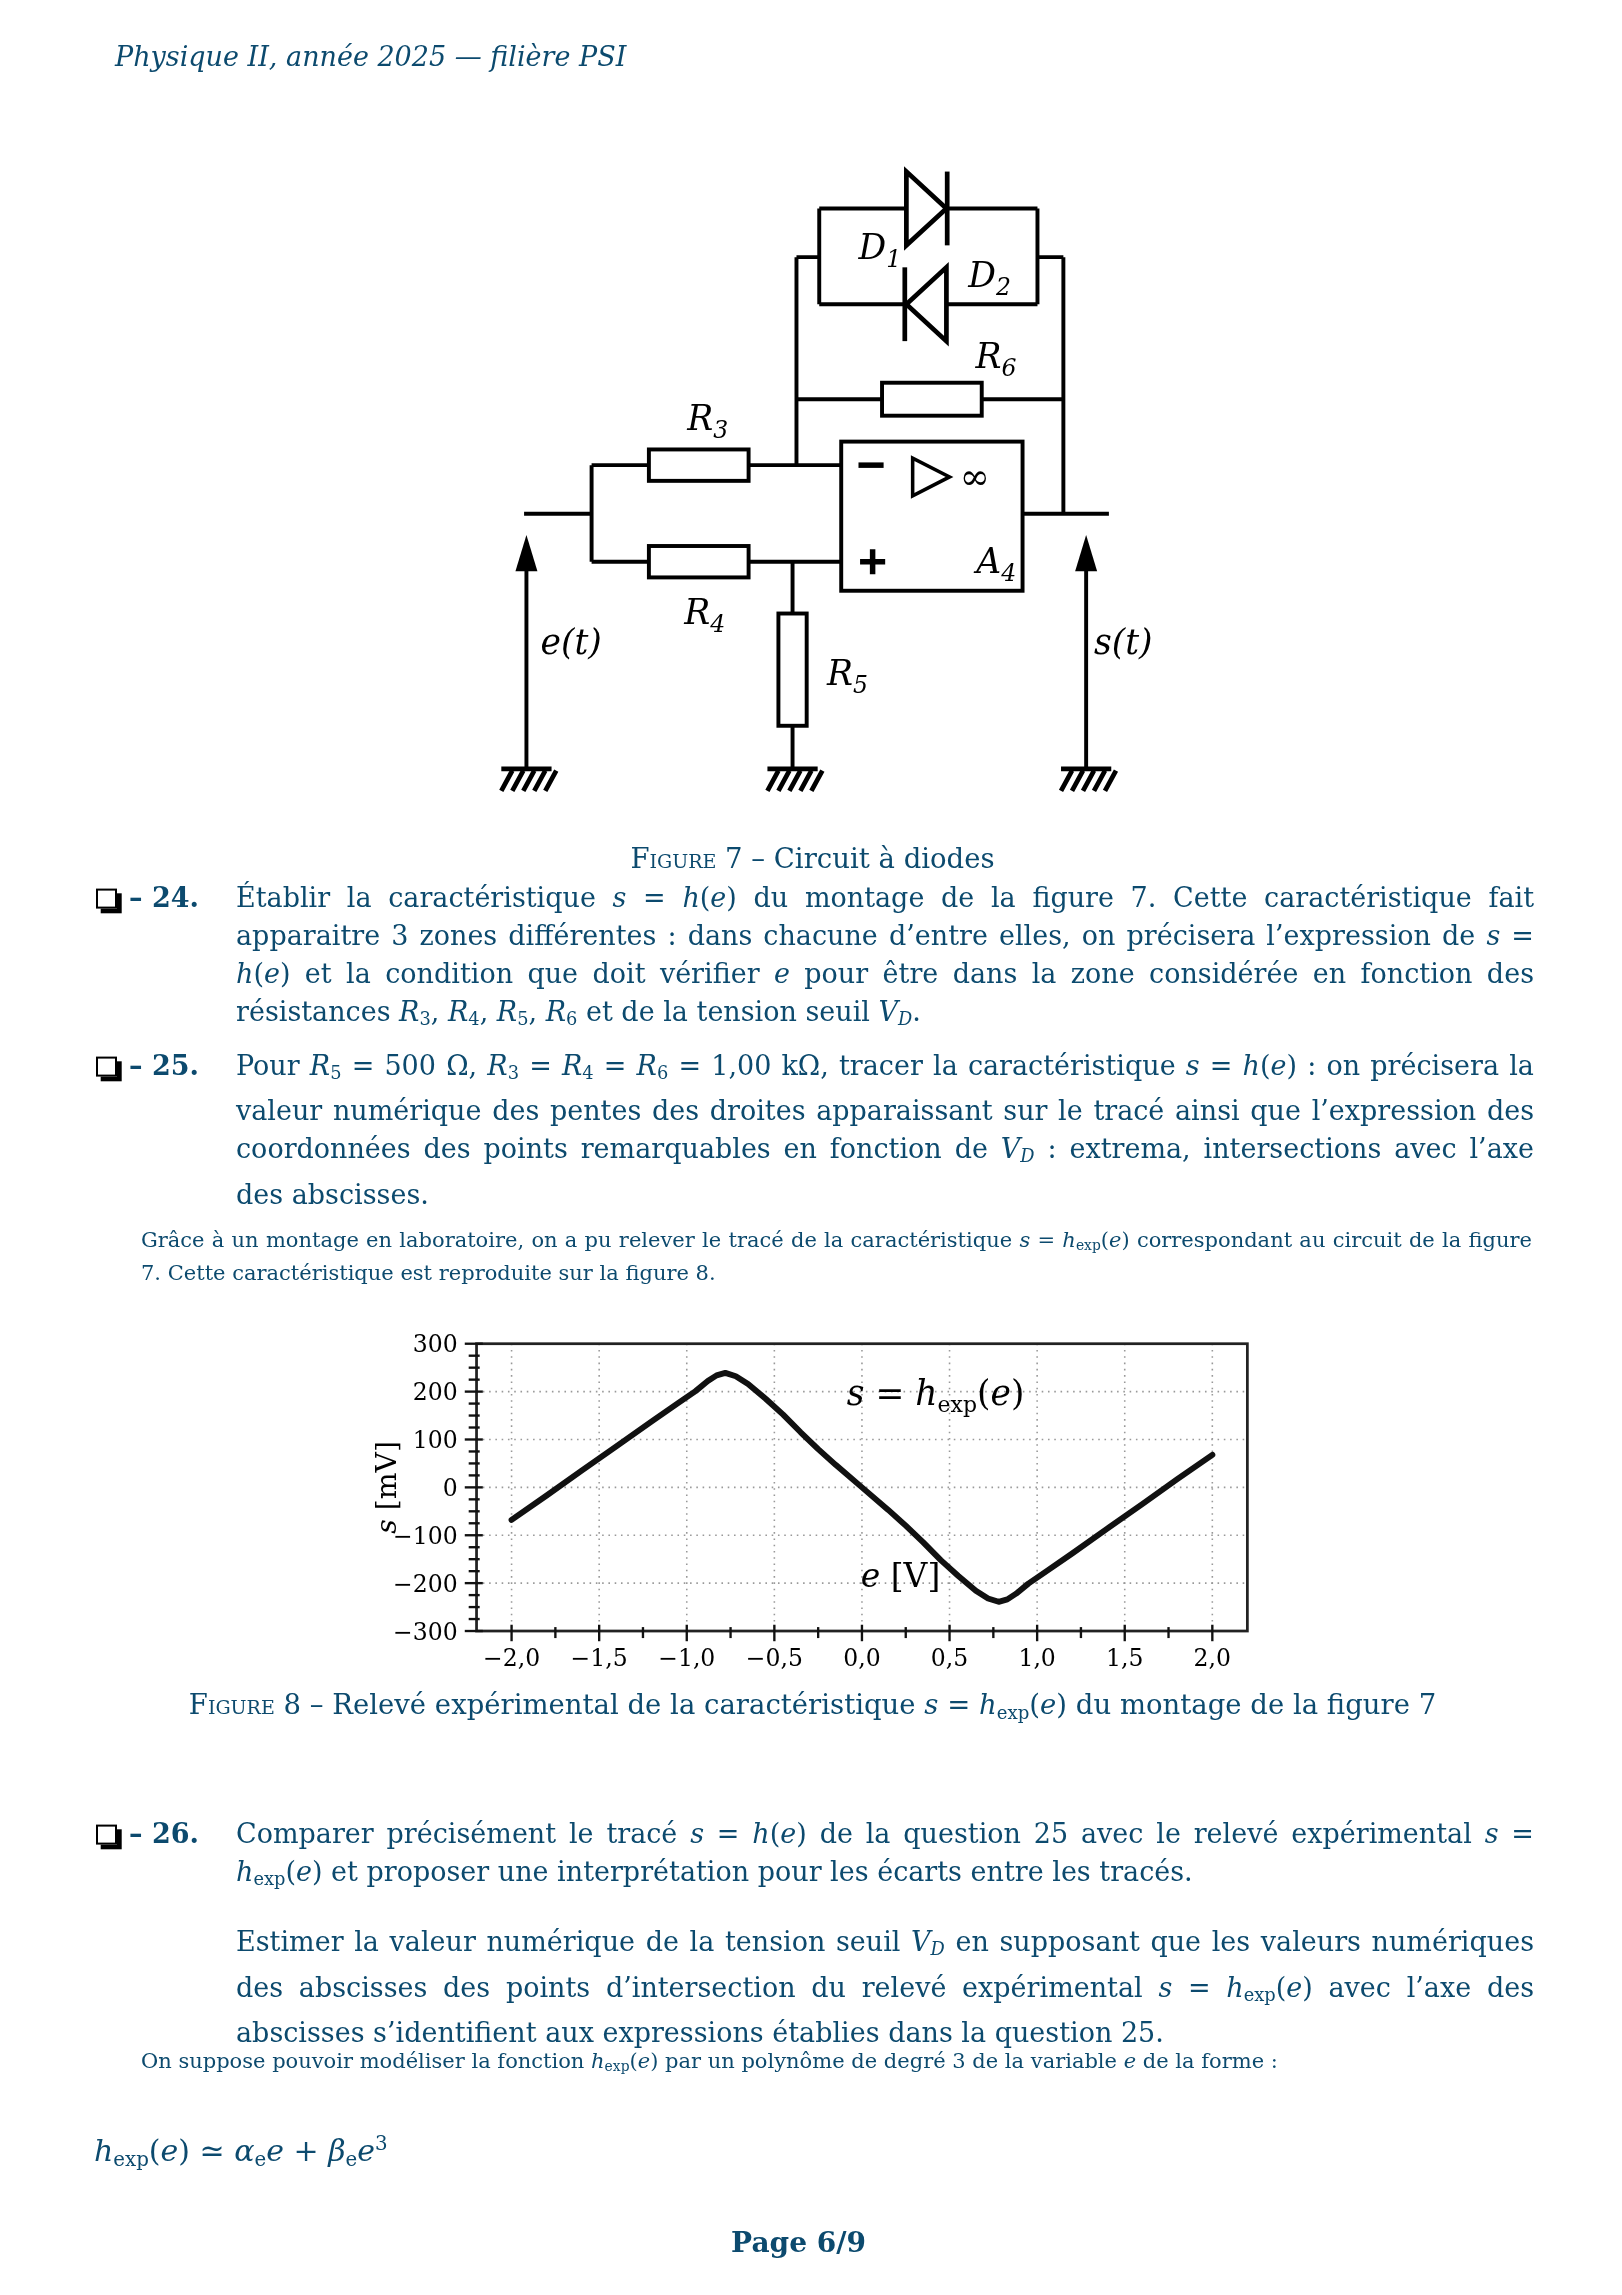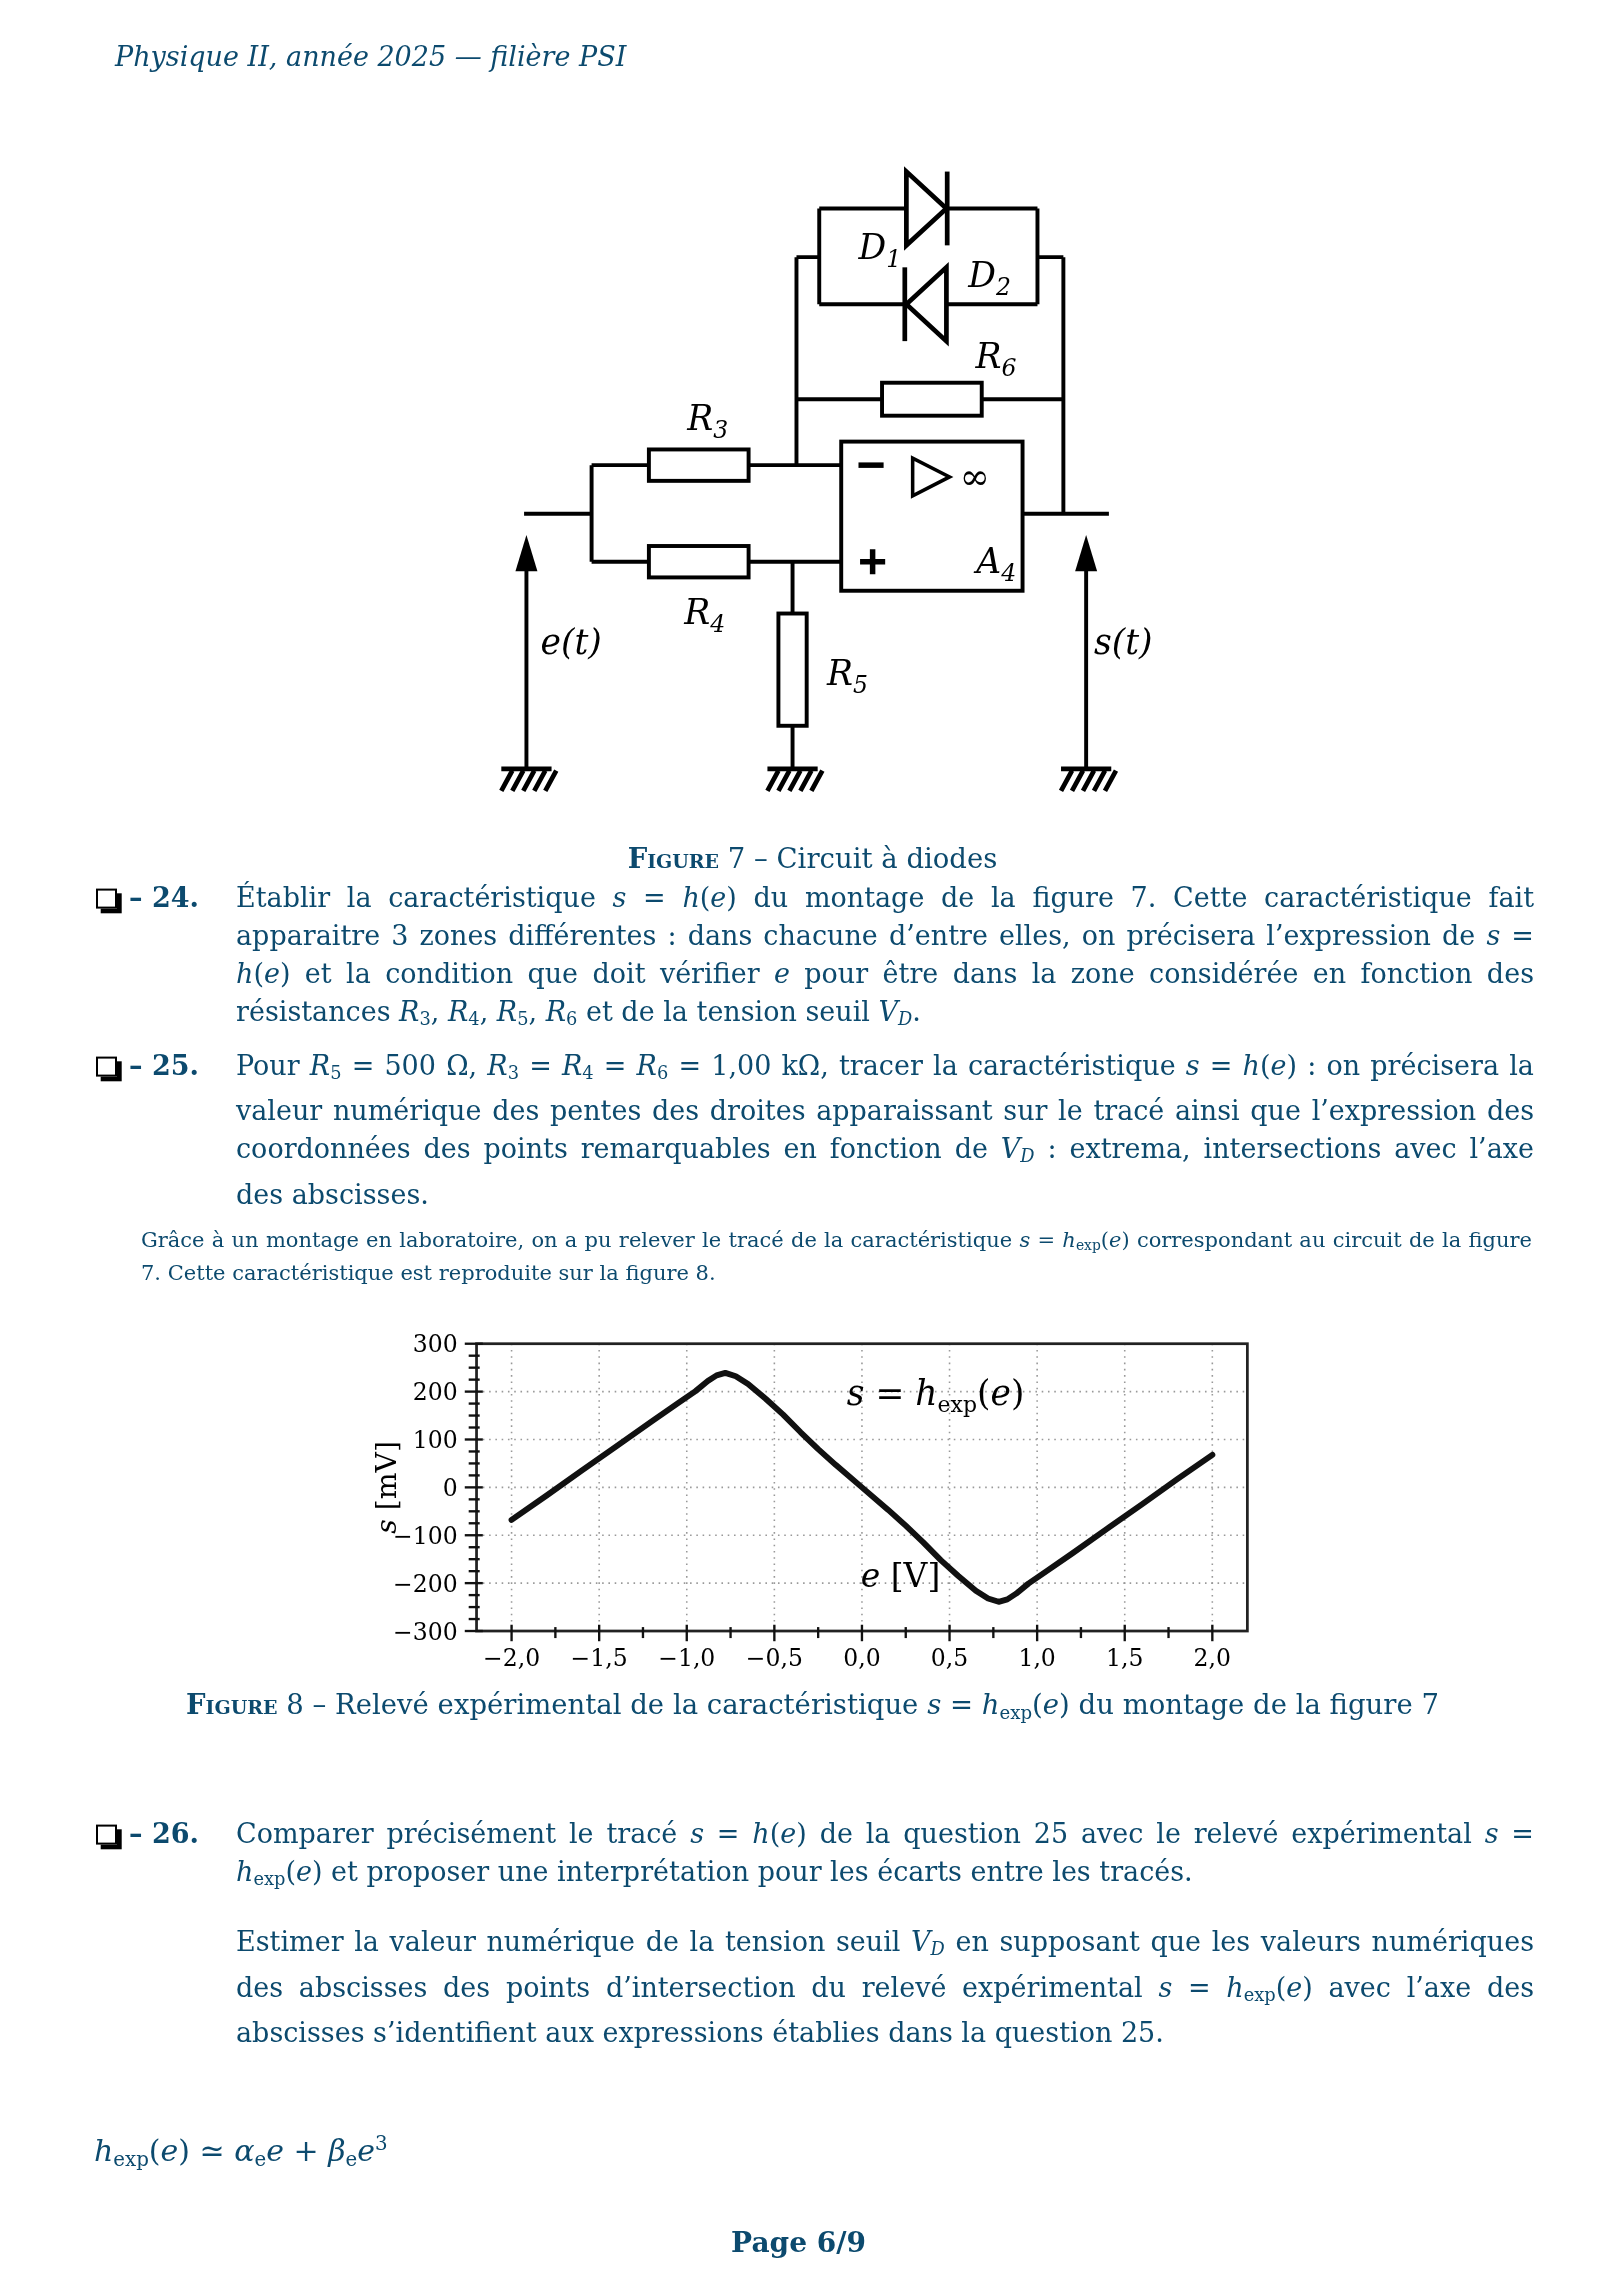--- a/index.html
+++ b/index.html
@@ -14,21 +14,21 @@
   .qtext{flex:1;font-size:27px;line-height:38px;text-align:justify;}
   .qtext .cont{margin-top:25px;}
   .para{position:absolute;left:141px;width:1391px;font-size:21px;line-height:28px;text-align:justify;}
   .formula{position:absolute;left:94px;width:1437px;text-align:left;font-size:30px;}
   .footer{position:absolute;left:0;width:1597px;text-align:center;font-size:28px;font-weight:bold;}
   .seg-i{font-style:italic;}
   .seg-b{font-weight:normal;}
   .seg-sub{font-size:66%;vertical-align:-0.25em;}
   .seg-isub{font-size:66%;vertical-align:-0.25em;font-style:italic;}
   .seg-sup{font-size:66%;vertical-align:0.55em;}
-  .seg-sc{font-variant:small-caps;font-weight:bold;}
+  .seg-sc{font-variant:small-caps;}
   svg{position:absolute;}
   svg text{font-family:"DejaVu Serif","Liberation Serif",serif;fill:#000;}
   .wire{stroke:#000;stroke-width:5;fill:none;}
   .comp{stroke:#000;stroke-width:5;fill:#fff;}
   .dio{stroke:#000;stroke-width:6;fill:#fff;}
   .thick{stroke:#000;stroke-width:7;fill:none;stroke-linecap:butt;}
   .clab{font-size:44px;font-style:italic;}
   .csub{font-size:30px;}
   .cinf{font-size:46px;}
   .grid{stroke:#999;stroke-width:2;stroke-dasharray:2 6;fill:none;}
@@ -198,19 +198,20 @@
   <div class="caption" style="top:1688px"><span class="seg-sc">Figure</span><span> 8 – Relevé expérimental de la caractéristique </span><span class="seg-i">s</span><span> = </span><span class="seg-i">h</span><span class="seg-sub">exp</span><span>(</span><span class="seg-i">e</span><span>)</span><span> du montage de la figure 7</span></div>
 
   <div class="q" style="top:1815px">
     <div class="qmark"><span class="qsquare"></span><span>– 26.</span></div>
     <div class="qtext">
       <div><span>Comparer précisément le tracé </span><span class="seg-i">s</span><span> = </span><span class="seg-i">h</span><span>(</span><span class="seg-i">e</span><span>)</span><span> de la question </span><span class="seg-b">25</span><span> avec le relevé expérimental </span><span class="seg-i">s</span><span> = </span><span class="seg-i">h</span><span class="seg-sub">exp</span><span>(</span><span class="seg-i">e</span><span>)</span><span> et proposer une interprétation pour les écarts entre les tracés.</span></div>
       <div class="cont"><span>Estimer la valeur numérique de la tension seuil </span><span class="seg-i">V</span><span class="seg-isub">D</span><span> en supposant que les valeurs numériques des abscisses des points d’intersection du relevé expérimental </span><span class="seg-i">s</span><span> = </span><span class="seg-i">h</span><span class="seg-sub">exp</span><span>(</span><span class="seg-i">e</span><span>)</span><span> avec l’axe des abscisses s’identifient aux expressions établies dans la question </span><span class="seg-b">25</span><span>.</span></div>
     </div>
   </div>
 
+  <div class="para" style="top:2047px"><span>On suppose pouvoir modéliser la fonction </span><span class="seg-i">h</span><span class="seg-sub">exp</span><span>(</span><span class="seg-i">e</span><span>)</span><span> par un polynôme de degré 3 de la variable </span><span class="seg-i">e</span><span> de la forme :</span></div>
 
   <div class="formula" style="top:2132px"><span class="seg-i">h</span><span class="seg-sub">exp</span><span>(</span><span class="seg-i">e</span><span>)</span><span> ≃ </span><span class="seg-i">α</span><span class="seg-sub">e</span><span class="seg-i">e</span><span> + </span><span class="seg-i">β</span><span class="seg-sub">e</span><span class="seg-i">e</span><span class="seg-sup">3</span></div>
 
   <div class="footer" style="top:2226px">Page 6/9</div>
 
 </div>
 
 
 </body></html>

